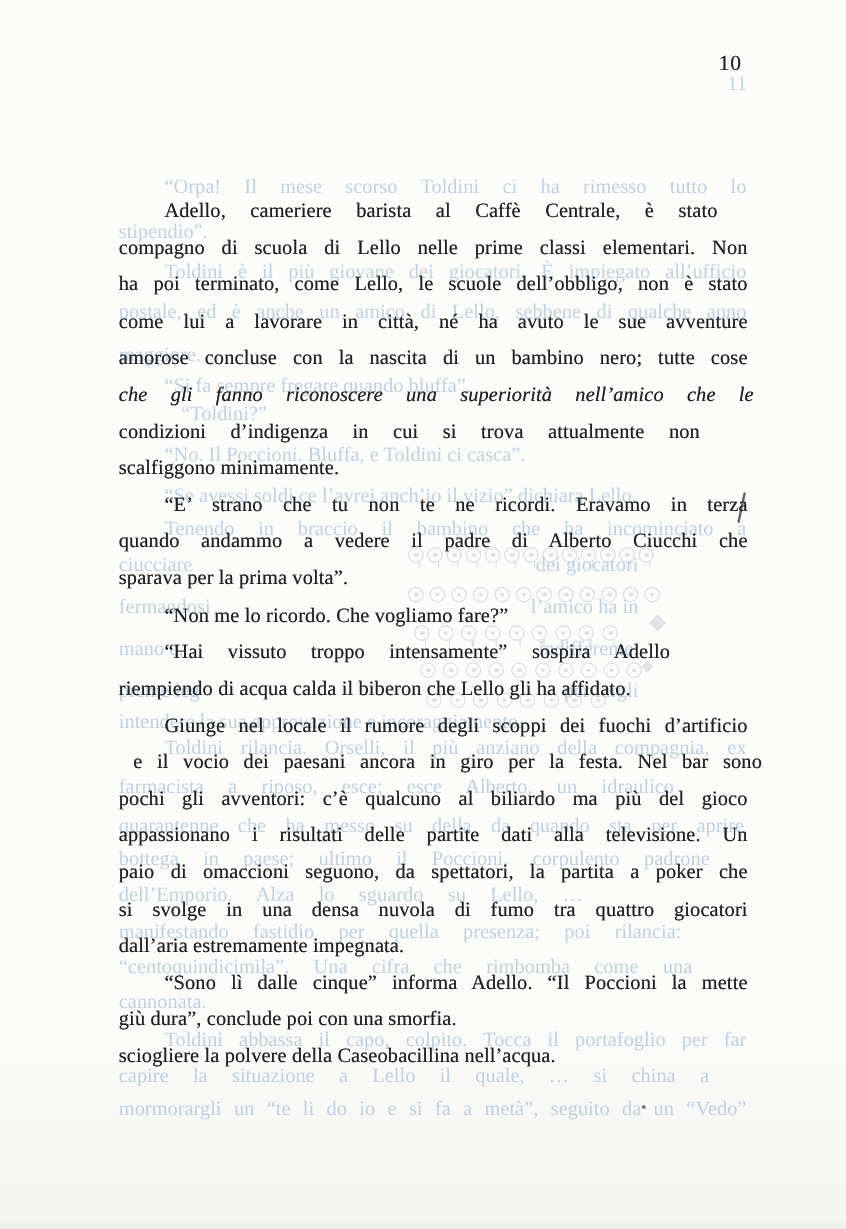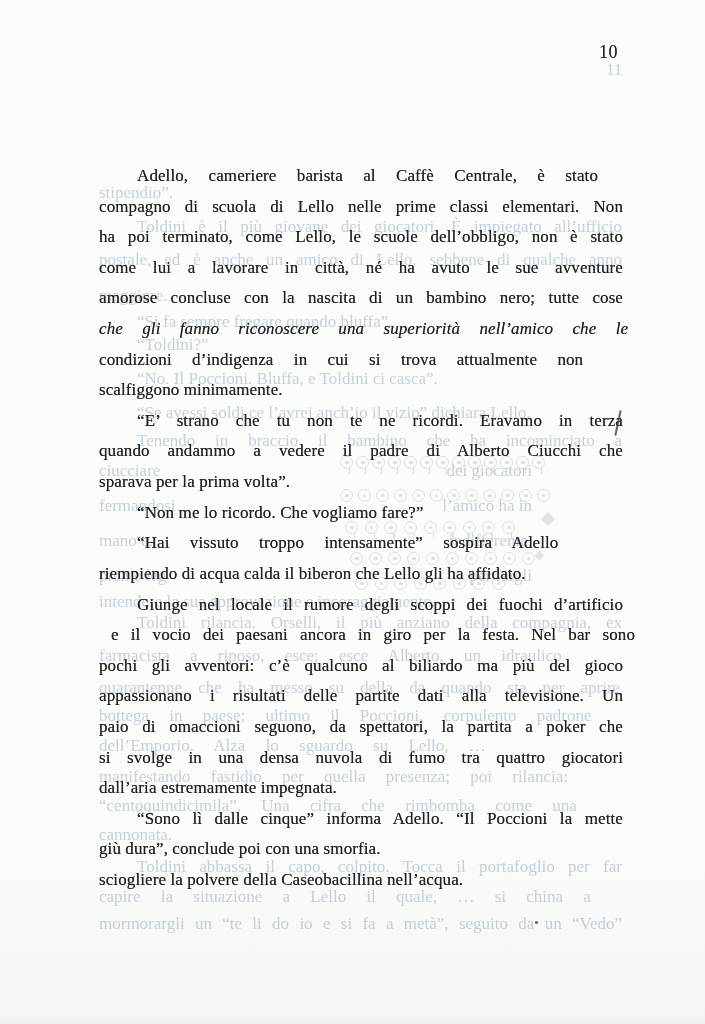--- a/index.html
+++ b/index.html
@@ -78,26 +78,27 @@
     border-radius:50%;background:#4a4a4a;opacity:.8;
   }
 </style>
 </head>
 <body>
 
 <div id="page">
 
   <div class="ghost-layer" id="ghostLayer">
       <div class="gl" style="top: 60px; left: 606px;"><span class="lt">11</span></div>
+      <div class="gl" style="top: 146px; left: 137px;"><span class="lt" style="word-spacing: 15.184px;">“Orpa! Il mese scorso Toldini ci ha rimesso tutto lo</span></div>
       <div class="gl" style="top: 183px; left: 99px;"><span class="lt">stipendio”.</span></div>
       <div class="gl" style="top: 217px; left: 137px;"><span class="lt" style="word-spacing: 8.20833px;">Toldini è il più giovane dei giocatori. È impiegato all’ufficio</span></div>
       <div class="gl" style="top: 250px; left: 99px;"><span class="lt" style="word-spacing: 8.62216px;">postale, ed è anche un amico di Lello, sebbene di qualche anno</span></div>
       <div class="gl" style="top: 286px; left: 99px;"><span class="lt">maggiore.</span></div>
       <div class="gl" style="top: 312px; left: 137px;"><span class="lt">“Si fa sempre fregare quando bluffa”.</span></div>
-      <div class="gl" style="top: 335px; left: 137px;"><span class="lt">“Toldini?”</span></div>
+      <div class="gl" style="top: 335px; left: 151px;"><span class="lt">“Toldini?”</span></div>
       <div class="gl" style="top: 369px; left: 137px;"><span class="lt">“No. Il Poccioni. Bluffa, e Toldini ci casca”.</span></div>
       <div class="gl" style="top: 403px; left: 137px;"><span class="lt">“Se avessi soldi ce l’avrei anch’io il vizio” dichiara Lello.</span></div>
       <div class="gl" style="top: 431px; left: 137px;"><span class="lt" style="word-spacing: 15.5742px;">Tenendo in braccio il bambino che ha incominciato a</span></div>
       <div class="gl" style="top: 461px; left: 99px;"><span class="lt">ciucciare</span></div>
       <div class="gl" style="top: 461px; right: 83px;"><span class="lt">dei giocatori</span></div>
       <div class="gl" style="top: 496px; left: 99px;"><span class="lt">fermandosi</span></div>
       <div class="gl" style="top: 496px; right: 83px;"><span class="lt">l’amico ha in</span></div>
       <div class="gl" style="top: 531px; left: 99px;"><span class="lt">mano e,</span></div>
       <div class="gl" style="top: 531px; right: 83px;"><span class="lt">indifferente,</span></div>
       <div class="gl" style="top: 566px; left: 99px;"><span class="lt">preme leg</span></div>

